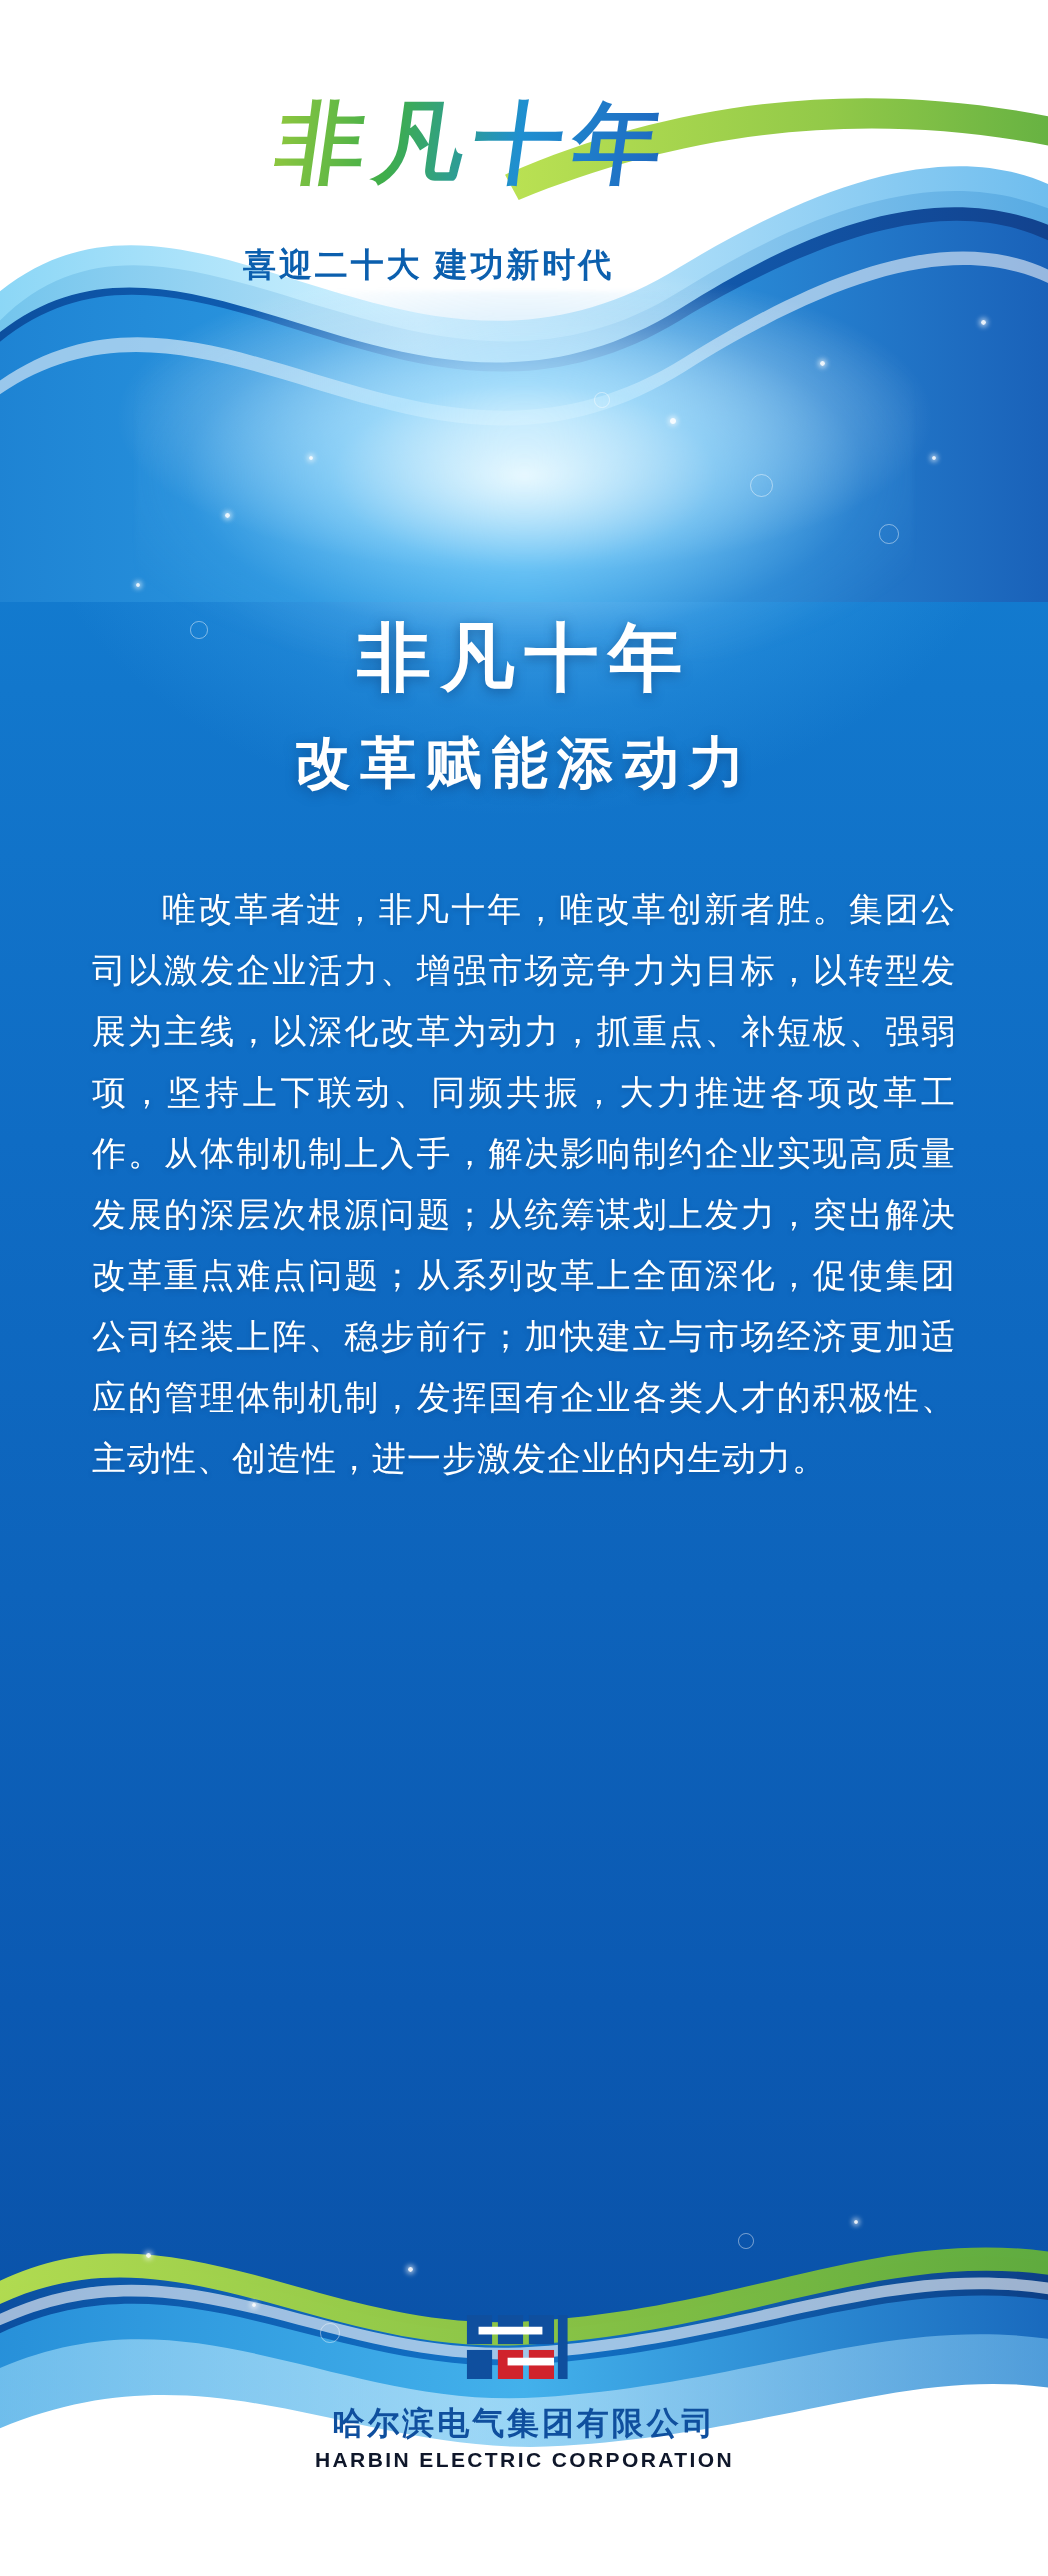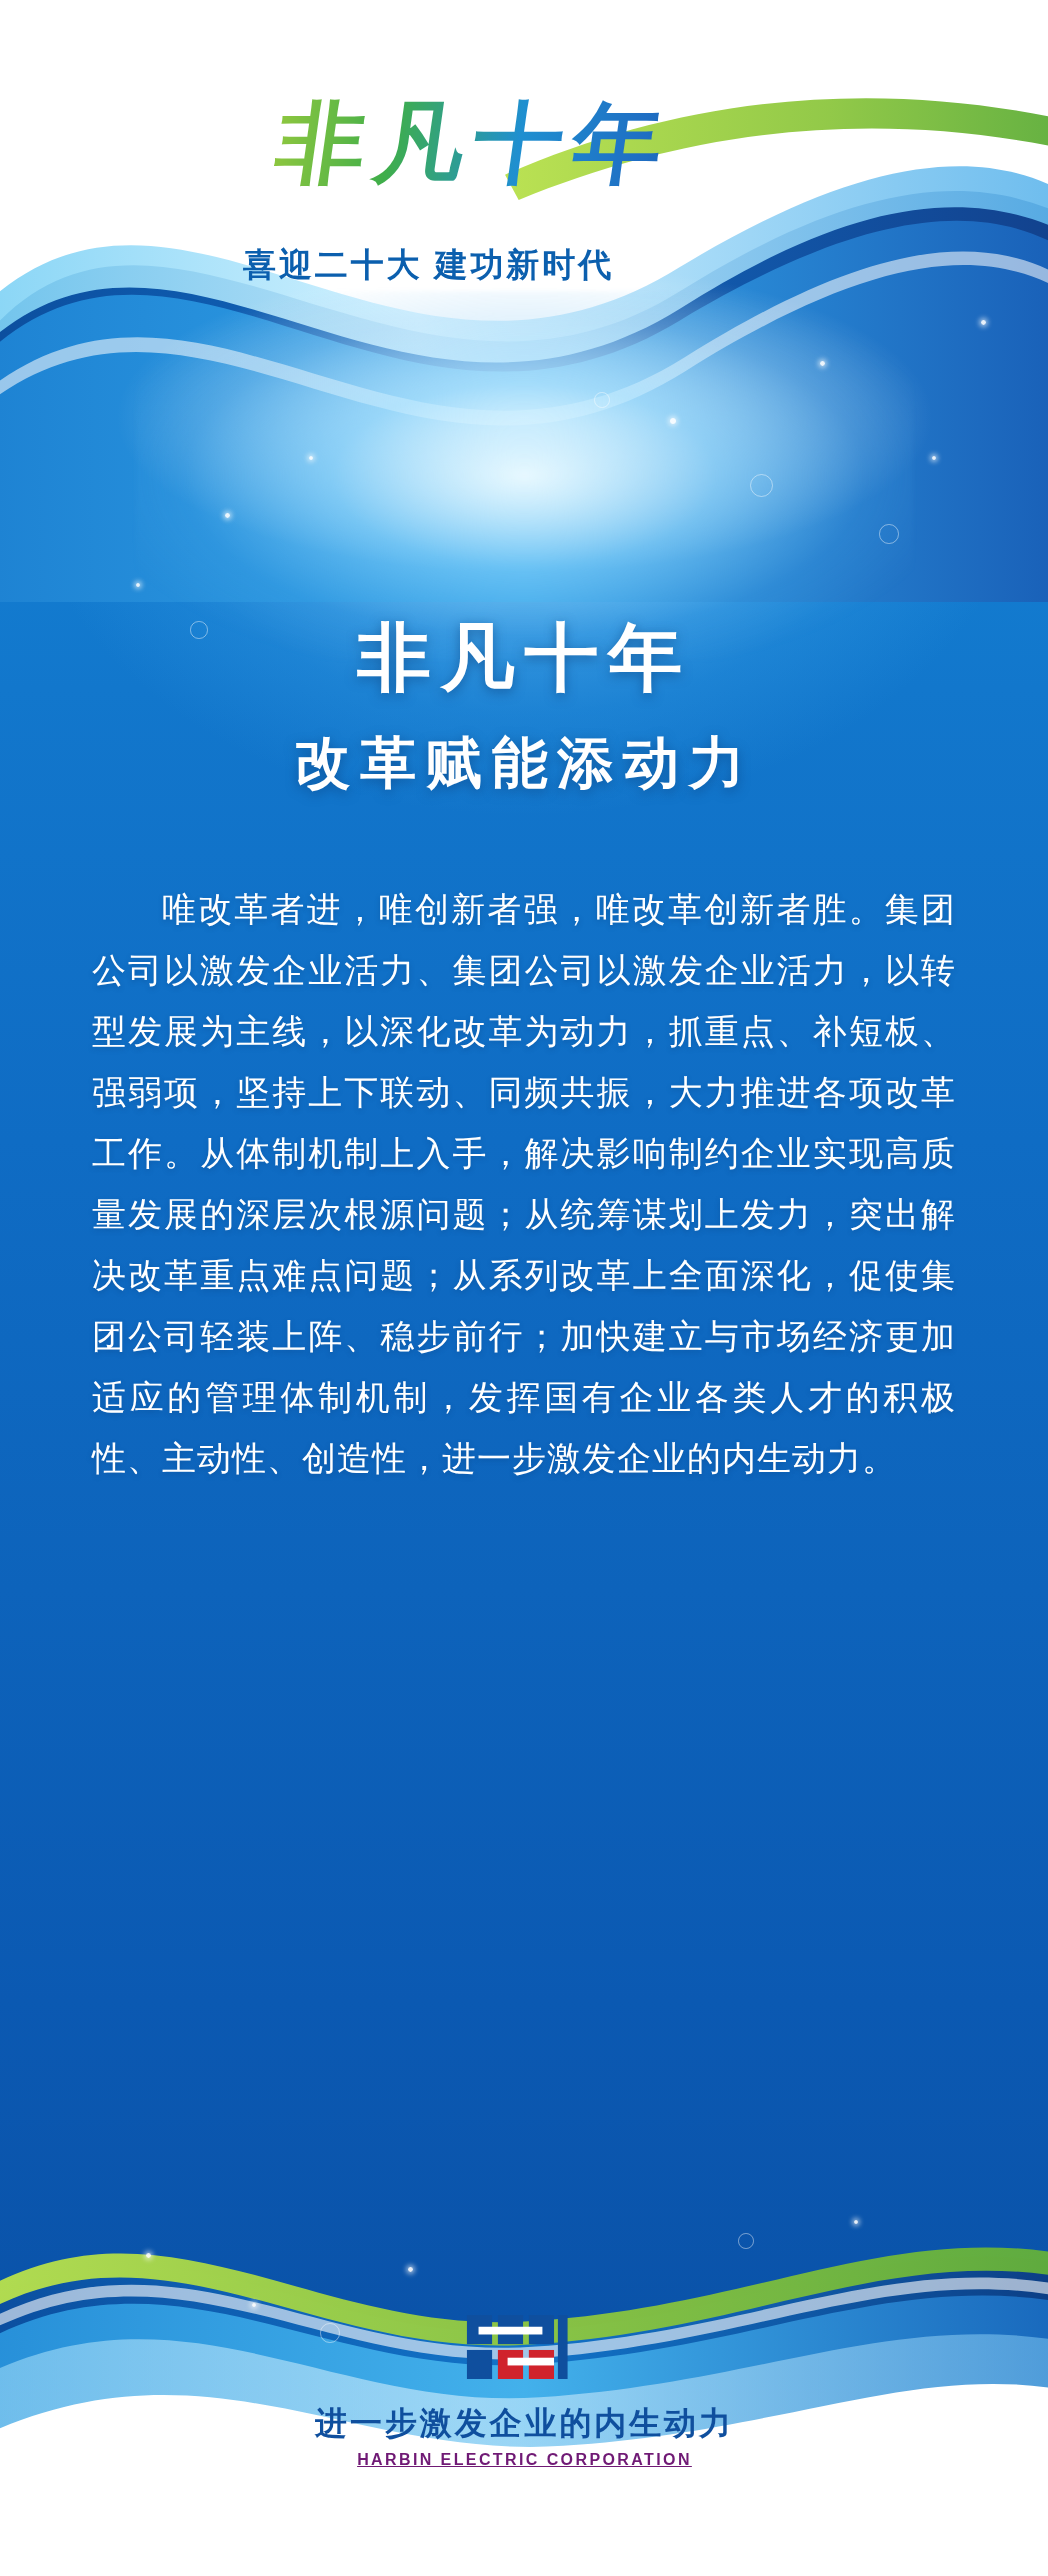--- a/index.html
+++ b/index.html
@@ -177,26 +177,25 @@
   }
   .company-cn {
     font-family: "DejaVu Serif", serif;
     font-size: 32px;
     font-weight: bold;
     color: #0f4f9e;
     letter-spacing: 2.9px;
     line-height: 43px;
   }
   .company-en {
-    font-size: 16px;
-    font-weight: bold;
-    color: #701a75;
+    font-size: 21px;
+    font-weight: bold;
+    color: #0f172a;
     letter-spacing: 2.4px;
     line-height: 29px;
-    text-decoration: underline;
   }
 </style>
 </head>
 <body>
 
 <div class="poster">
 
   <div class="bg-main">
     <div class="bg-body"></div>
     <div class="bg-top-white"></div>
@@ -306,32 +305,32 @@
       <div class="brand-script-text">非凡十年</div>
     </div>
     <div class="brand-sub">喜迎二十大 建功新时代</div>
   </div>
 
   <div class="title-block">
     <div class="title-line1">非凡十年</div>
     <div class="title-line2">改革赋能添动力</div>
   </div>
 
-  <div class="body-text">唯改革者进，唯创新者强，唯改革创新者胜。集团公司以激发企业活力、集团公司以激发企业活力，以转型发展为主线，以深化改革为动力，抓重点、补短板、强弱项，坚持上下联动、同频共振，大力推进各项改革工作。从体制机制上入手，解决影响制约企业实现高质量发展的深层次根源问题；从统筹谋划上发力，突出解决改革重点难点问题；从系列改革上全面深化，促使集团公司轻装上阵、稳步前行；加快建立与市场经济更加适应的管理体制机制，发挥国有企业各类人才的积极性、主动性、创造性，进一步激发企业的内生动力。</div>
+  <div class="body-text">唯改革者进，非凡十年，唯改革创新者胜。集团公司以激发企业活力、增强市场竞争力为目标，以转型发展为主线，以深化改革为动力，抓重点、补短板、强弱项，坚持上下联动、同频共振，大力推进各项改革工作。从体制机制上入手，解决影响制约企业实现高质量发展的深层次根源问题；从统筹谋划上发力，突出解决改革重点难点问题；从系列改革上全面深化，促使集团公司轻装上阵、稳步前行；加快建立与市场经济更加适应的管理体制机制，发挥国有企业各类人才的积极性、主动性、创造性，进一步激发企业的内生动力。</div>
 
   <div class="footer-logo">
     <svg class="logo-mark" viewBox="0 0 124 74">
       <rect x="2" y="2" width="26" height="30" fill="#0f4f9e"></rect>
       <rect x="34" y="2" width="26" height="30" fill="#0f4f9e"></rect>
       <rect x="66" y="2" width="26" height="30" fill="#0f4f9e"></rect>
       <rect x="2" y="38" width="26" height="30" fill="#0f4f9e"></rect>
       <rect x="34" y="38" width="26" height="30" fill="#d0232c"></rect>
       <rect x="66" y="38" width="26" height="30" fill="#d0232c"></rect>
       <rect x="14" y="14" width="66" height="8" fill="#ffffff"></rect>
       <rect x="44" y="46" width="48" height="8" fill="#ffffff"></rect>
       <rect x="96" y="2" width="10" height="66" fill="#0f4f9e"></rect>
     </svg>
-    <div class="company-cn">进一步激发企业的内生动力</div>
+    <div class="company-cn">哈尔滨电气集团有限公司</div>
     <div class="company-en">HARBIN ELECTRIC CORPORATION</div>
   </div>
 
 </div>
 
 
 </body></html>

